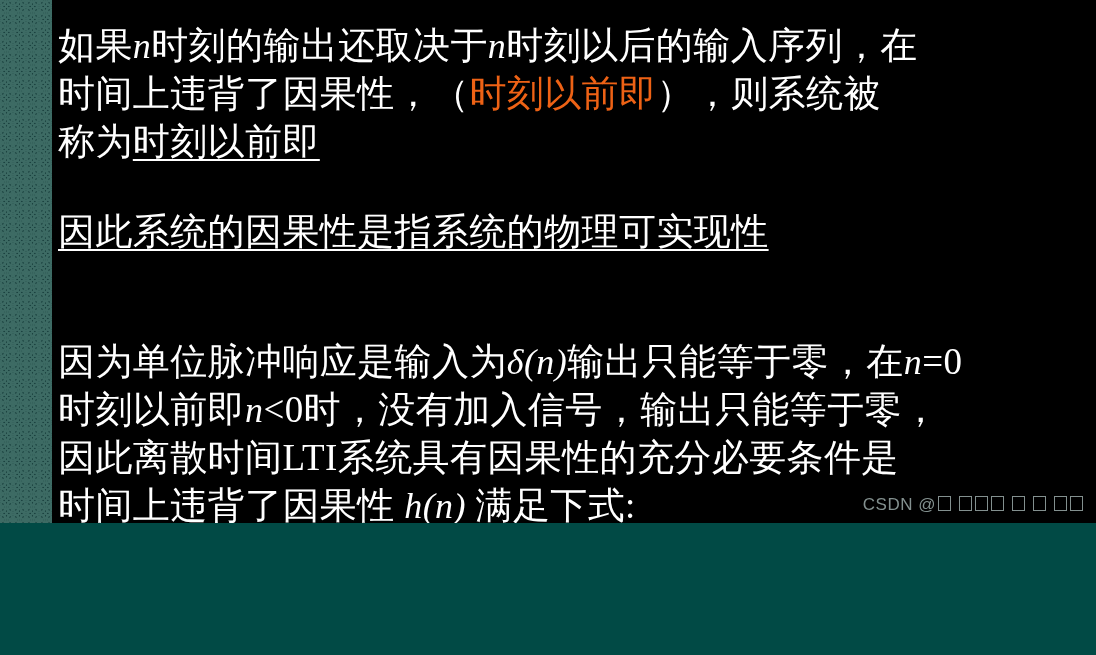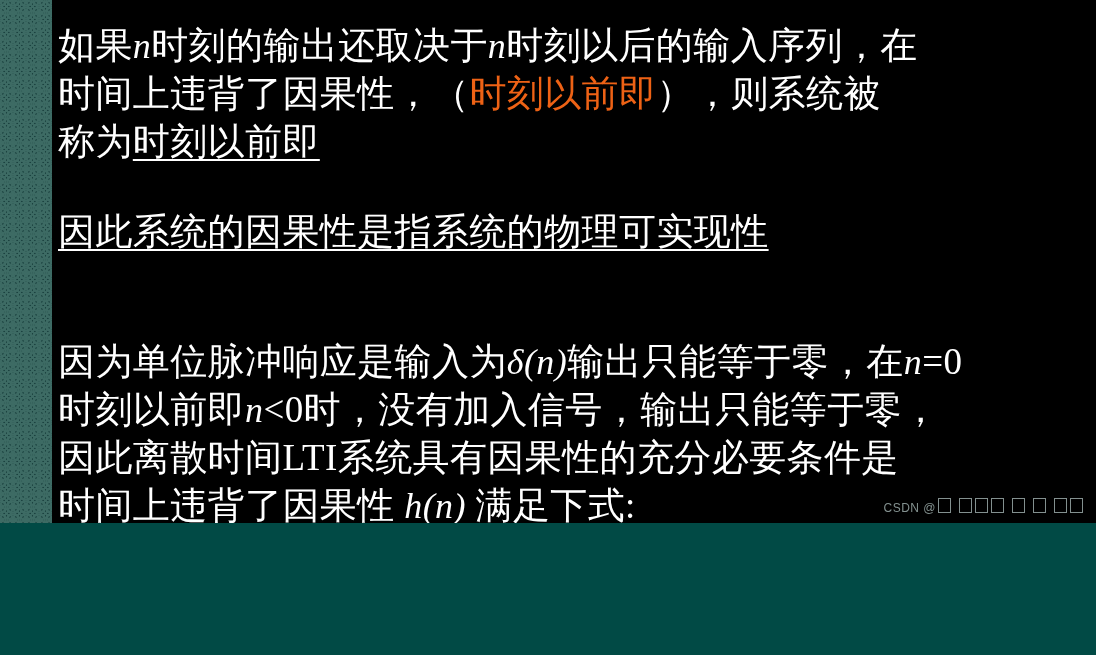--- a/index.html
+++ b/index.html
@@ -89,21 +89,21 @@
   .formula .op { font-style: normal; padding: 0 3px; }
   .formula .num { font-style: normal; }
 
   
   .watermark {
     position: absolute;
     right: 12px;
     bottom: 8px;
     color: #9aaaa8;
     font-family: "Liberation Sans", "DejaVu Sans", sans-serif;
-    font-size: 12px;
+    font-size: 17px;
     letter-spacing: 0.5px;
     white-space: nowrap;
     opacity: 0.85;
   }
   .watermark .tofu {
     display: inline-block;
     width: 11px;
     height: 13px;
     border: 1px solid #9aaaa8;
     margin: 0 1.5px -1px 1.5px;

